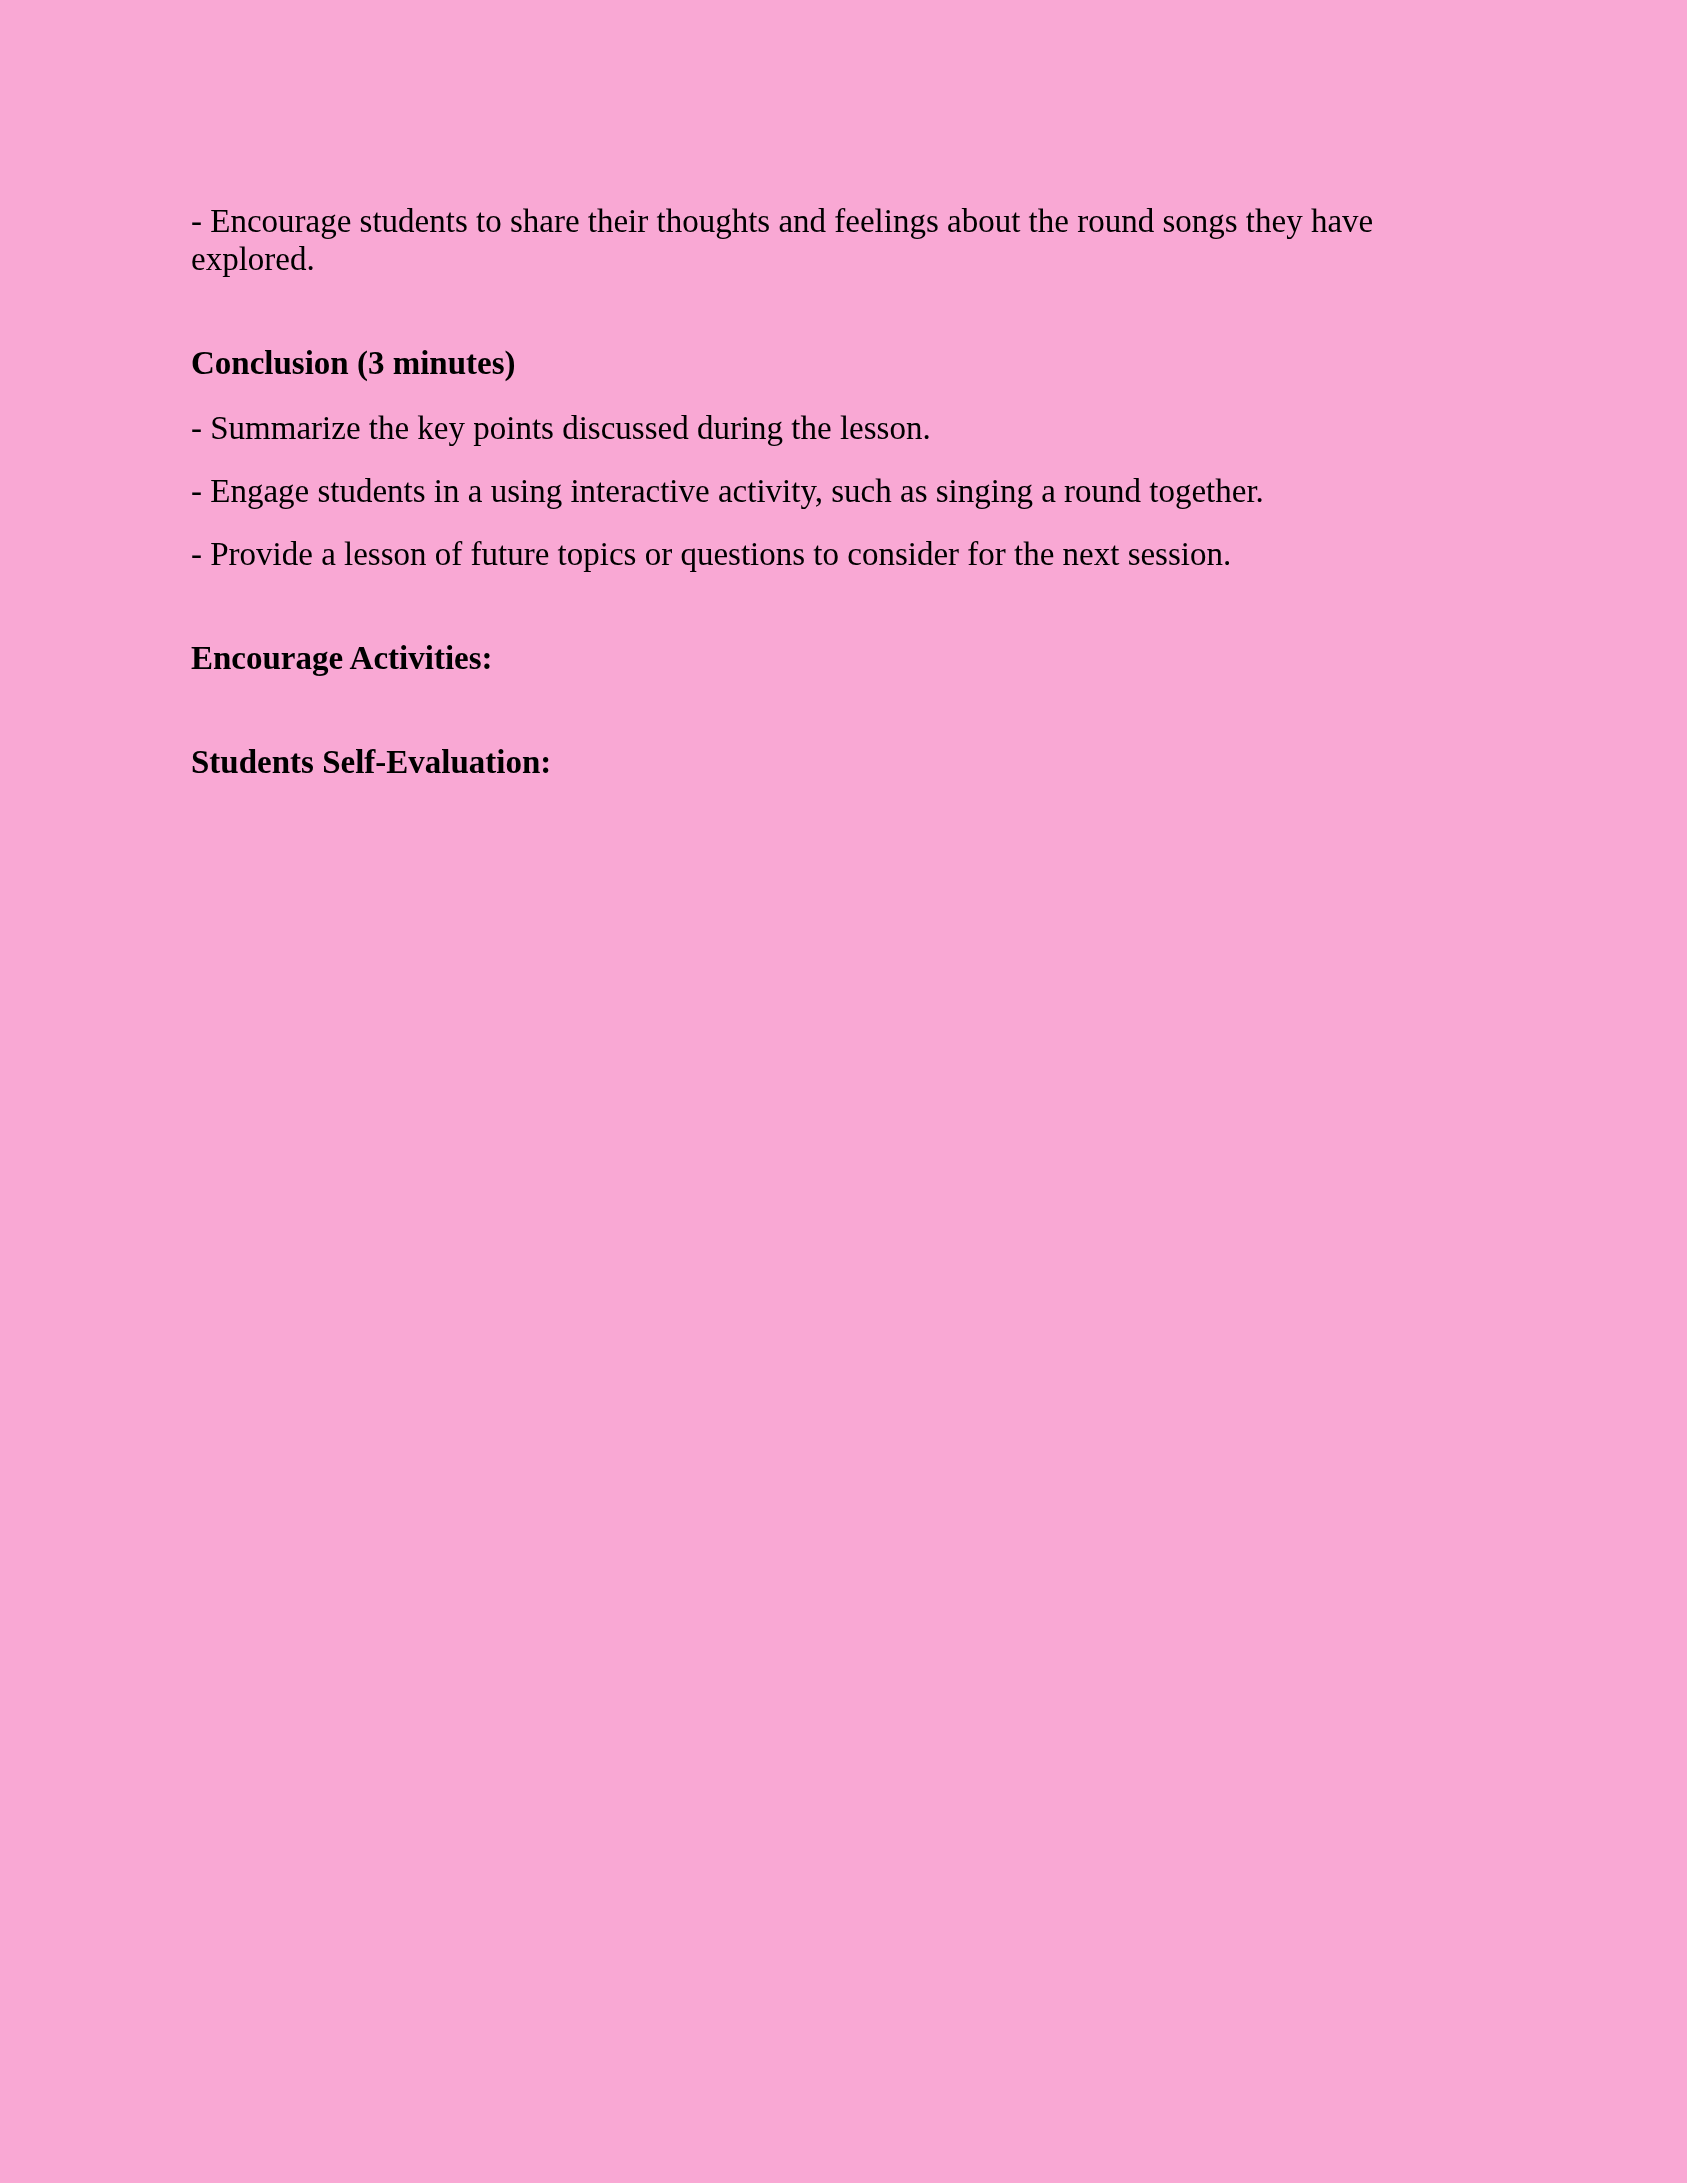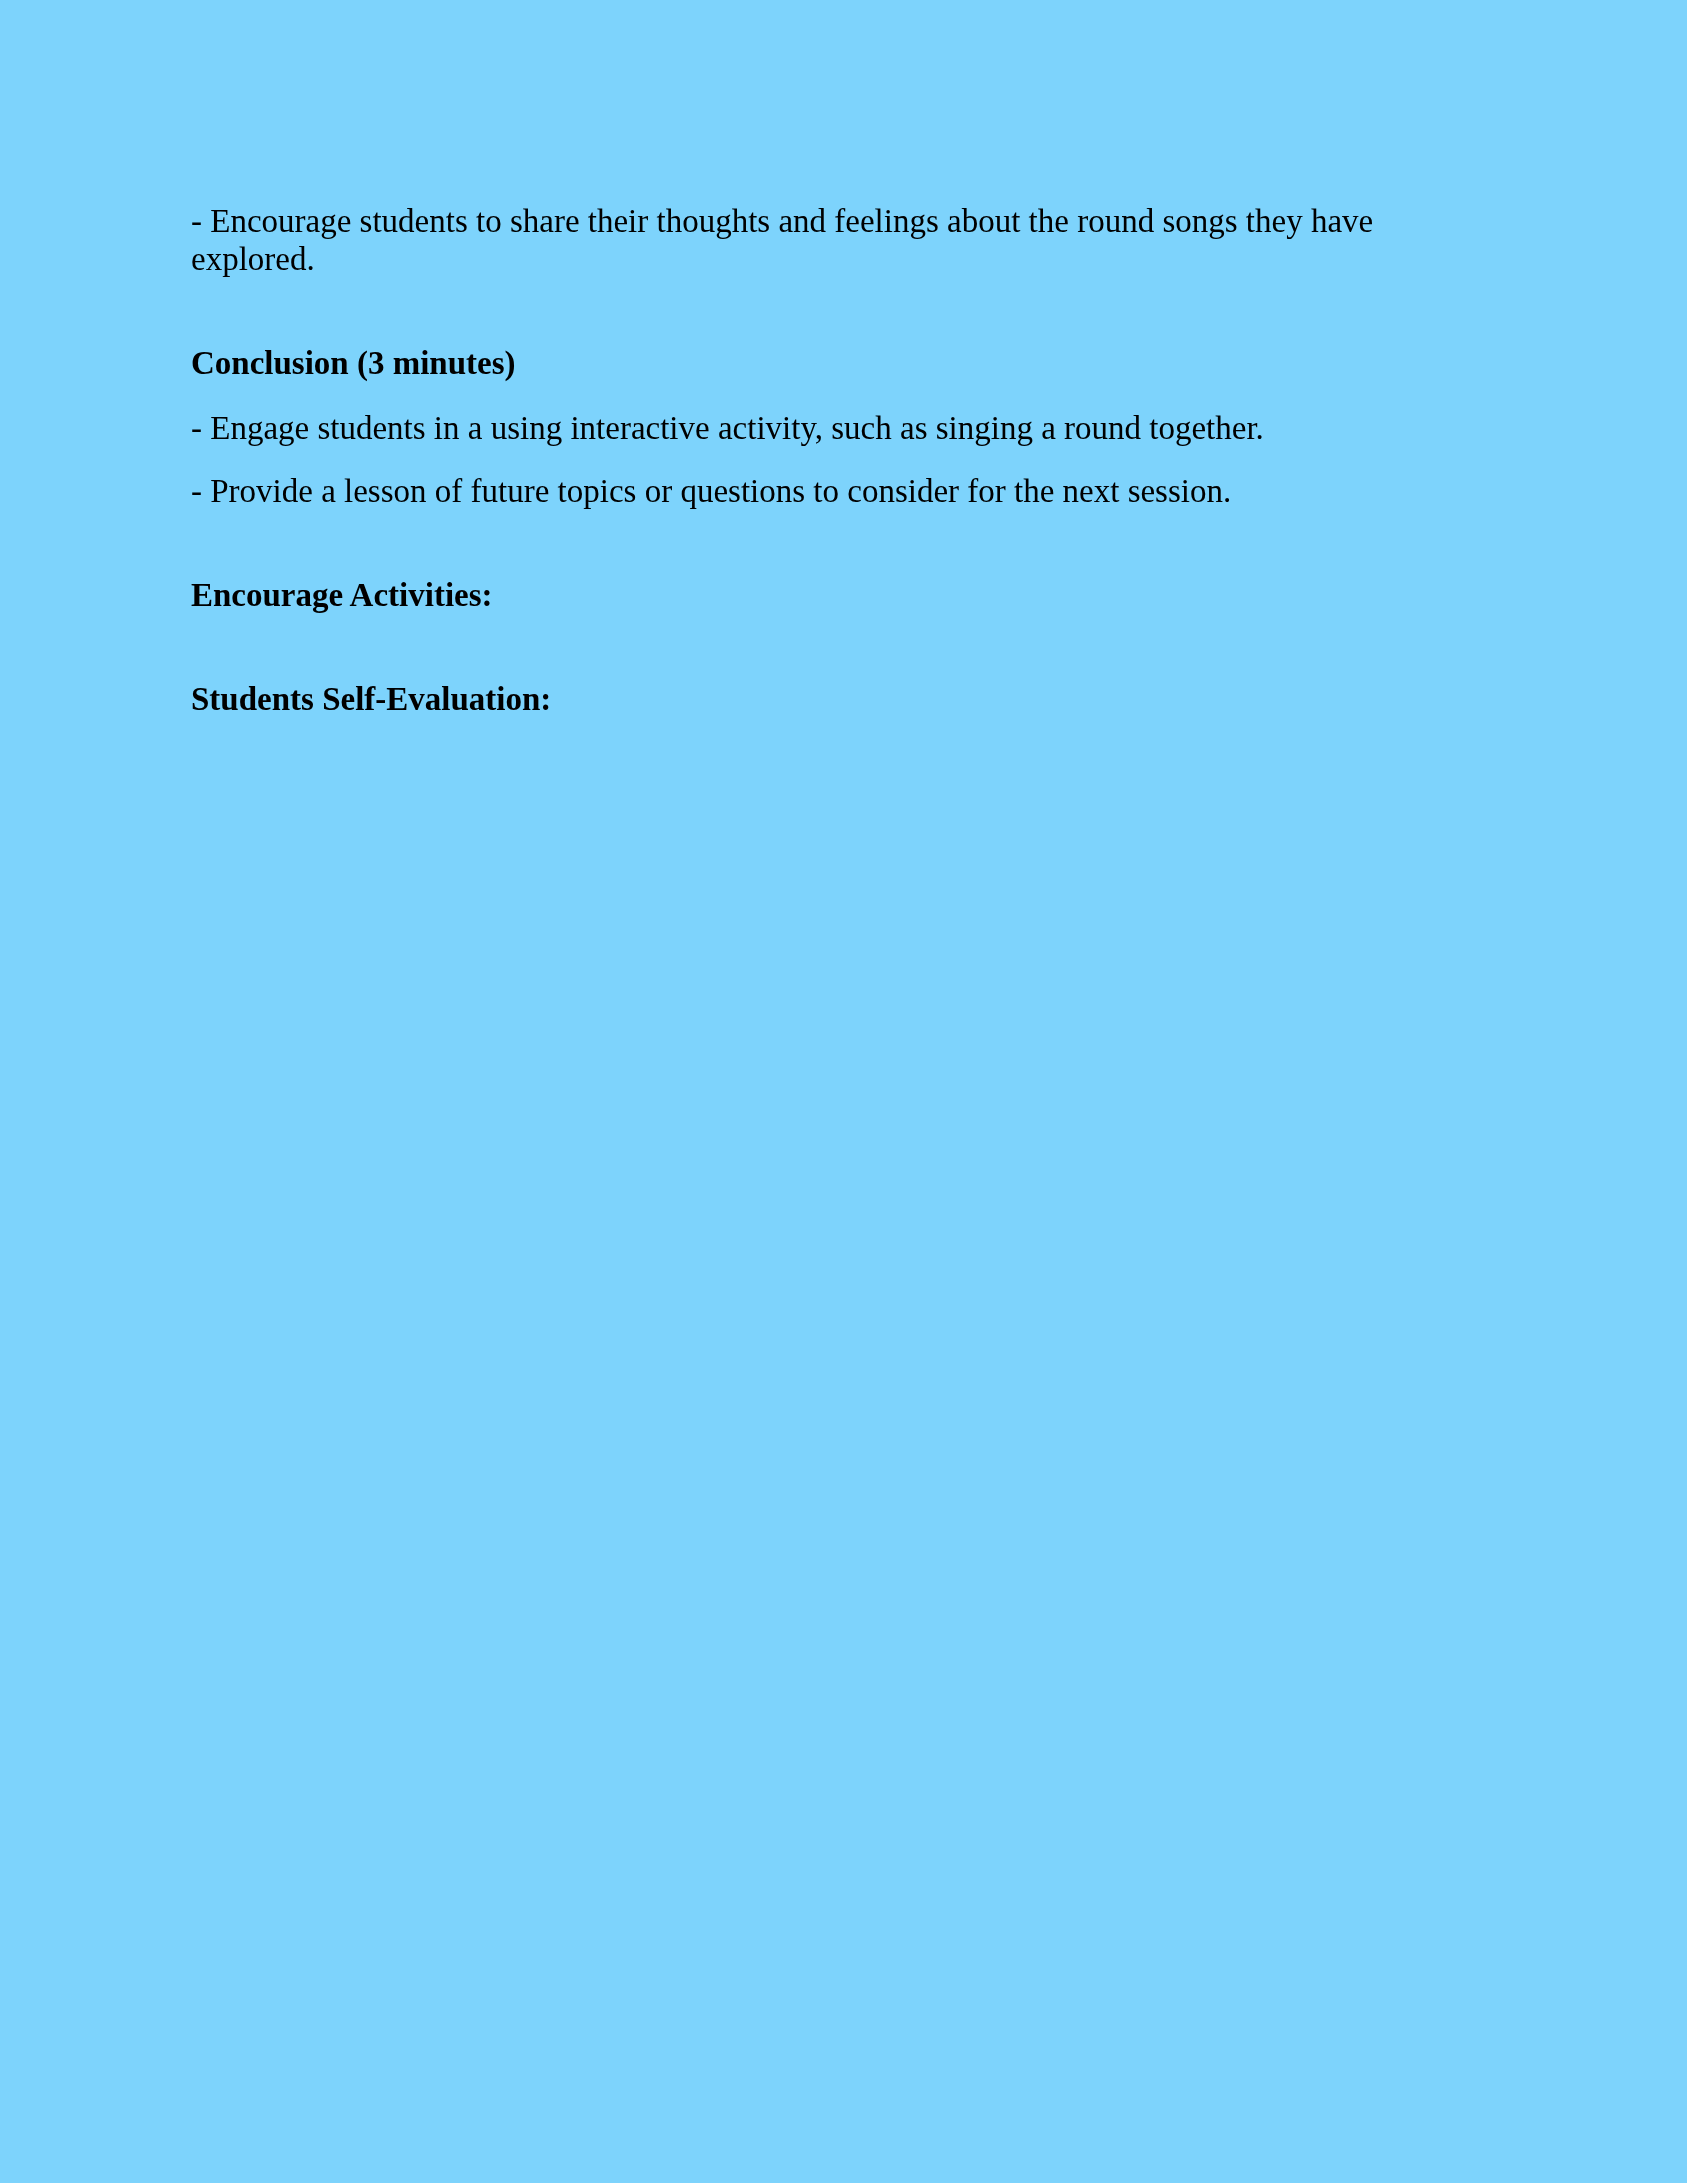--- a/index.html
+++ b/index.html
@@ -4,21 +4,21 @@
 <style>
   html, body {
     margin: 0;
     padding: 0;
     background: #ffffff;
   }
   .page {
     position: relative;
     width: 1687px;
     height: 2183px;
-    background: #7dd3fc;
+    background: #f9a8d4;
     color: #000000;
     overflow: hidden;
   }
   .content {
     position: absolute;
     left: 191px;
     top: 202px;
     width: 1257px;
     font-family: "Liberation Serif", "DejaVu Serif", serif;
     font-size: 33px;
@@ -37,20 +37,21 @@
 </head>
 <body>
 
 <div class="page">
   <div class="content">
 
     <p class="para">- Encourage students to share their thoughts and feelings about the round songs they have explored.</p>
 
     <p class="heading">Conclusion (3 minutes)</p>
 
+    <p class="para">- Summarize the key points discussed during the lesson.</p>
 
     <p class="para">- Engage students in a using interactive activity, such as singing a round together.</p>
 
     <p class="para">- Provide a lesson of future topics or questions to consider for the next session.</p>
 
     <p class="heading">Encourage Activities:</p>
 
 
 
     <p class="heading">Students Self-Evaluation:</p>

